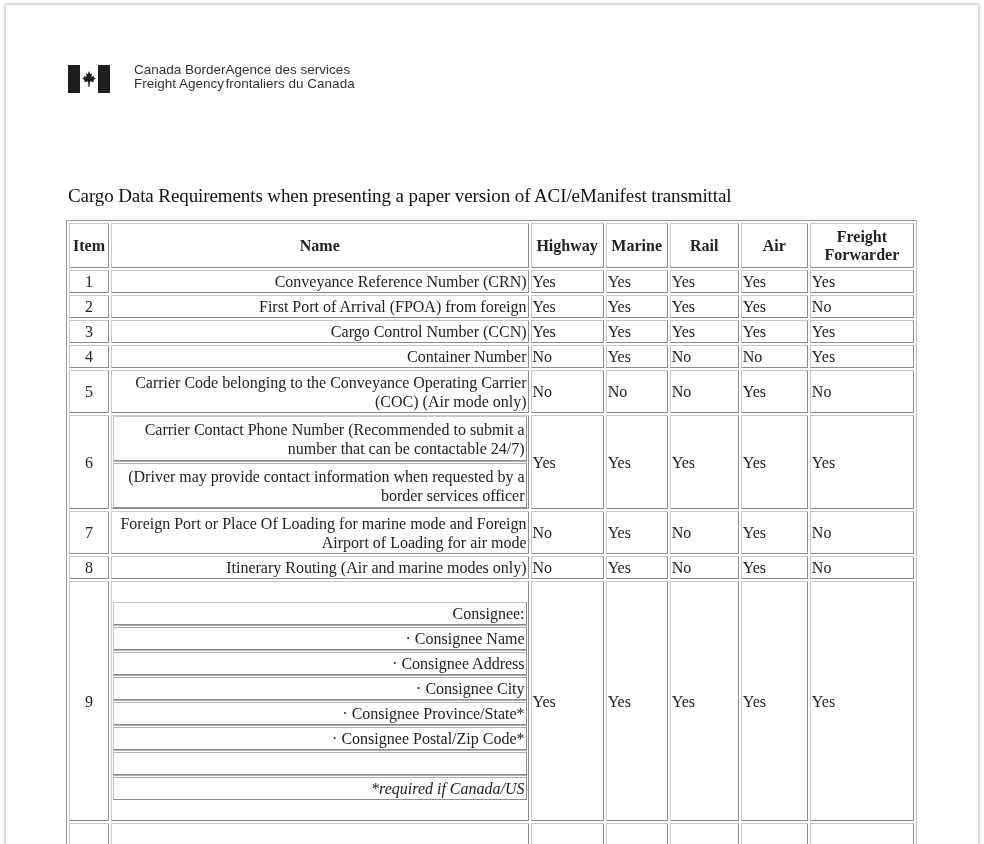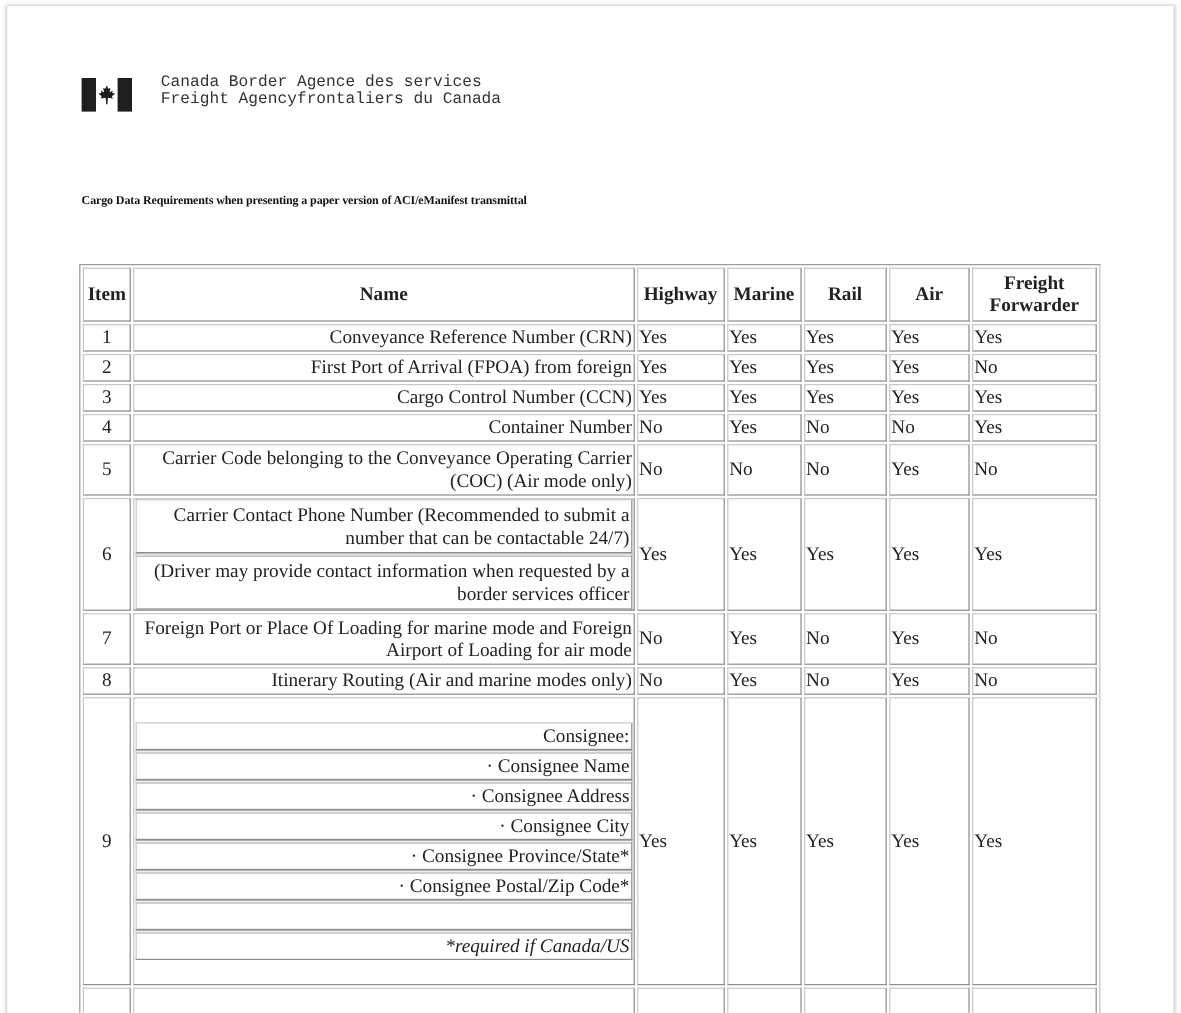--- a/index.html
+++ b/index.html
@@ -18,27 +18,27 @@
   .header {
     position:absolute; left:68px; top:63px; height:32px;
     display:flex; align-items:flex-start;
   }
   .flag {
     display:flex; align-items:center; height:28px; margin-top:2px;
   }
   .flag .bar { width:12px; height:28px; background:#1e1e1e; }
   .flag .leaf { width:18px; height:28px; display:flex; align-items:center; justify-content:center; }
   .agency {
-    font-family:Liberation Mono, monospace; font-size:13.5px; line-height:14px; color:#333;
+    font-family:Liberation Sans, sans-serif; font-size:13.5px; line-height:14px; color:#333;
   }
   .agency.en { margin-left:24px; }
   .agency.fr { }
   .title {
-    position:absolute; left:68px; top:162px;
-    font-weight:bold; font-size:10px; color:#111;
+    position:absolute; left:68px; top:185px;
+    font-weight:normal; font-size:19px; color:#111;
     letter-spacing:-0.1px;
   }
   table.req {
     position:absolute; left:66px; top:220px;
     width:851px;
     border-collapse:separate; border-spacing:2px;
     border:1px solid #9a9a9a;
     border-right-color:#bdbdbd; border-bottom-color:#bdbdbd;
     font-size:16px; color:#222;
   }

